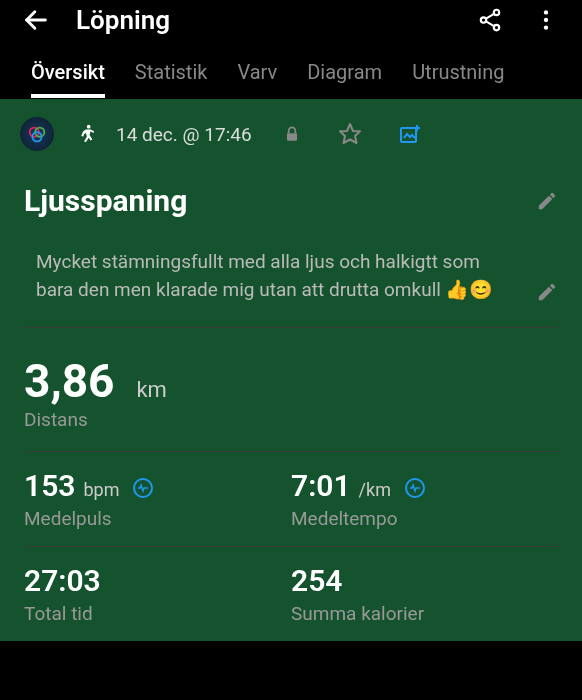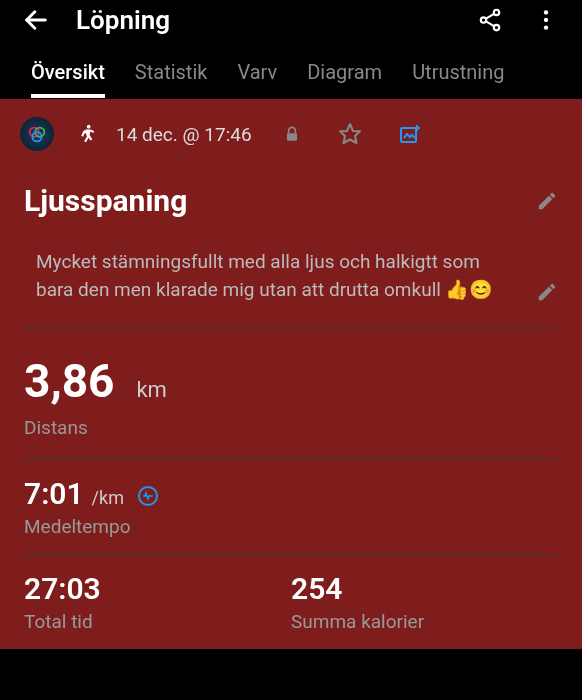--- a/index.html
+++ b/index.html
@@ -51,21 +51,21 @@
   .tab.active::after {
     content: "";
     position: absolute;
     bottom: 0;
     left: 0;
     right: 0;
     height: 4px;
     background: #fff;
   }
   .content {
-    background: #7f1d1d;
+    background: #14532d;
     padding: 0;
   }
   .meta-row {
     display: flex;
     align-items: center;
     gap: 20px;
     padding: 18px 20px;
   }
   .rings-icon {
     width: 34px;
@@ -126,21 +126,21 @@
     display: inline-block;
   }
   .distance-unit {
     font-size: 22px;
     color: #ccc;
     margin-left: 18px;
   }
   .distance-label {
     font-size: 19px;
     color: #999;
-    margin-top: 8px;
+    margin-top: 0;
   }
   .stats-grid {
     display: grid;
     grid-template-columns: 1fr 1fr;
     padding: 0 24px;
   }
   .stat {
     padding: 16px 0;
   }
   .stat-val-row {
@@ -277,20 +277,32 @@
     <span class="distance-val">3,86</span>
     <span class="distance-unit">km</span>
     <div class="distance-label">Distans</div>
   </div>
 
   <div class="divider"></div>
 
   <div class="stats-grid">
     <div class="stat">
       <div class="stat-val-row">
+        <span class="stat-val">153</span>
+        <span class="stat-unit">bpm</span>
+        <span class="pulse-icon">
+          <svg width="12" height="12" viewBox="0 0 12 12">
+              <path d="M1 6h2l1-3 2 6 1-3h4" fill="none" stroke="#2196f3" stroke-width="1.5"></path>
+            </svg>
+        </span>
+      </div>
+      <div class="stat-label">Medelpuls</div>
+    </div>
+    <div class="stat">
+      <div class="stat-val-row">
         <span class="stat-val">7:01</span>
         <span class="stat-unit">/km</span>
         <span class="pulse-icon">
           <svg width="12" height="12" viewBox="0 0 12 12">
               <path d="M1 6h2l1-3 2 6 1-3h4" fill="none" stroke="#2196f3" stroke-width="1.5"></path>
             </svg>
         </span>
       </div>
       <div class="stat-label">Medeltempo</div>
     </div>

